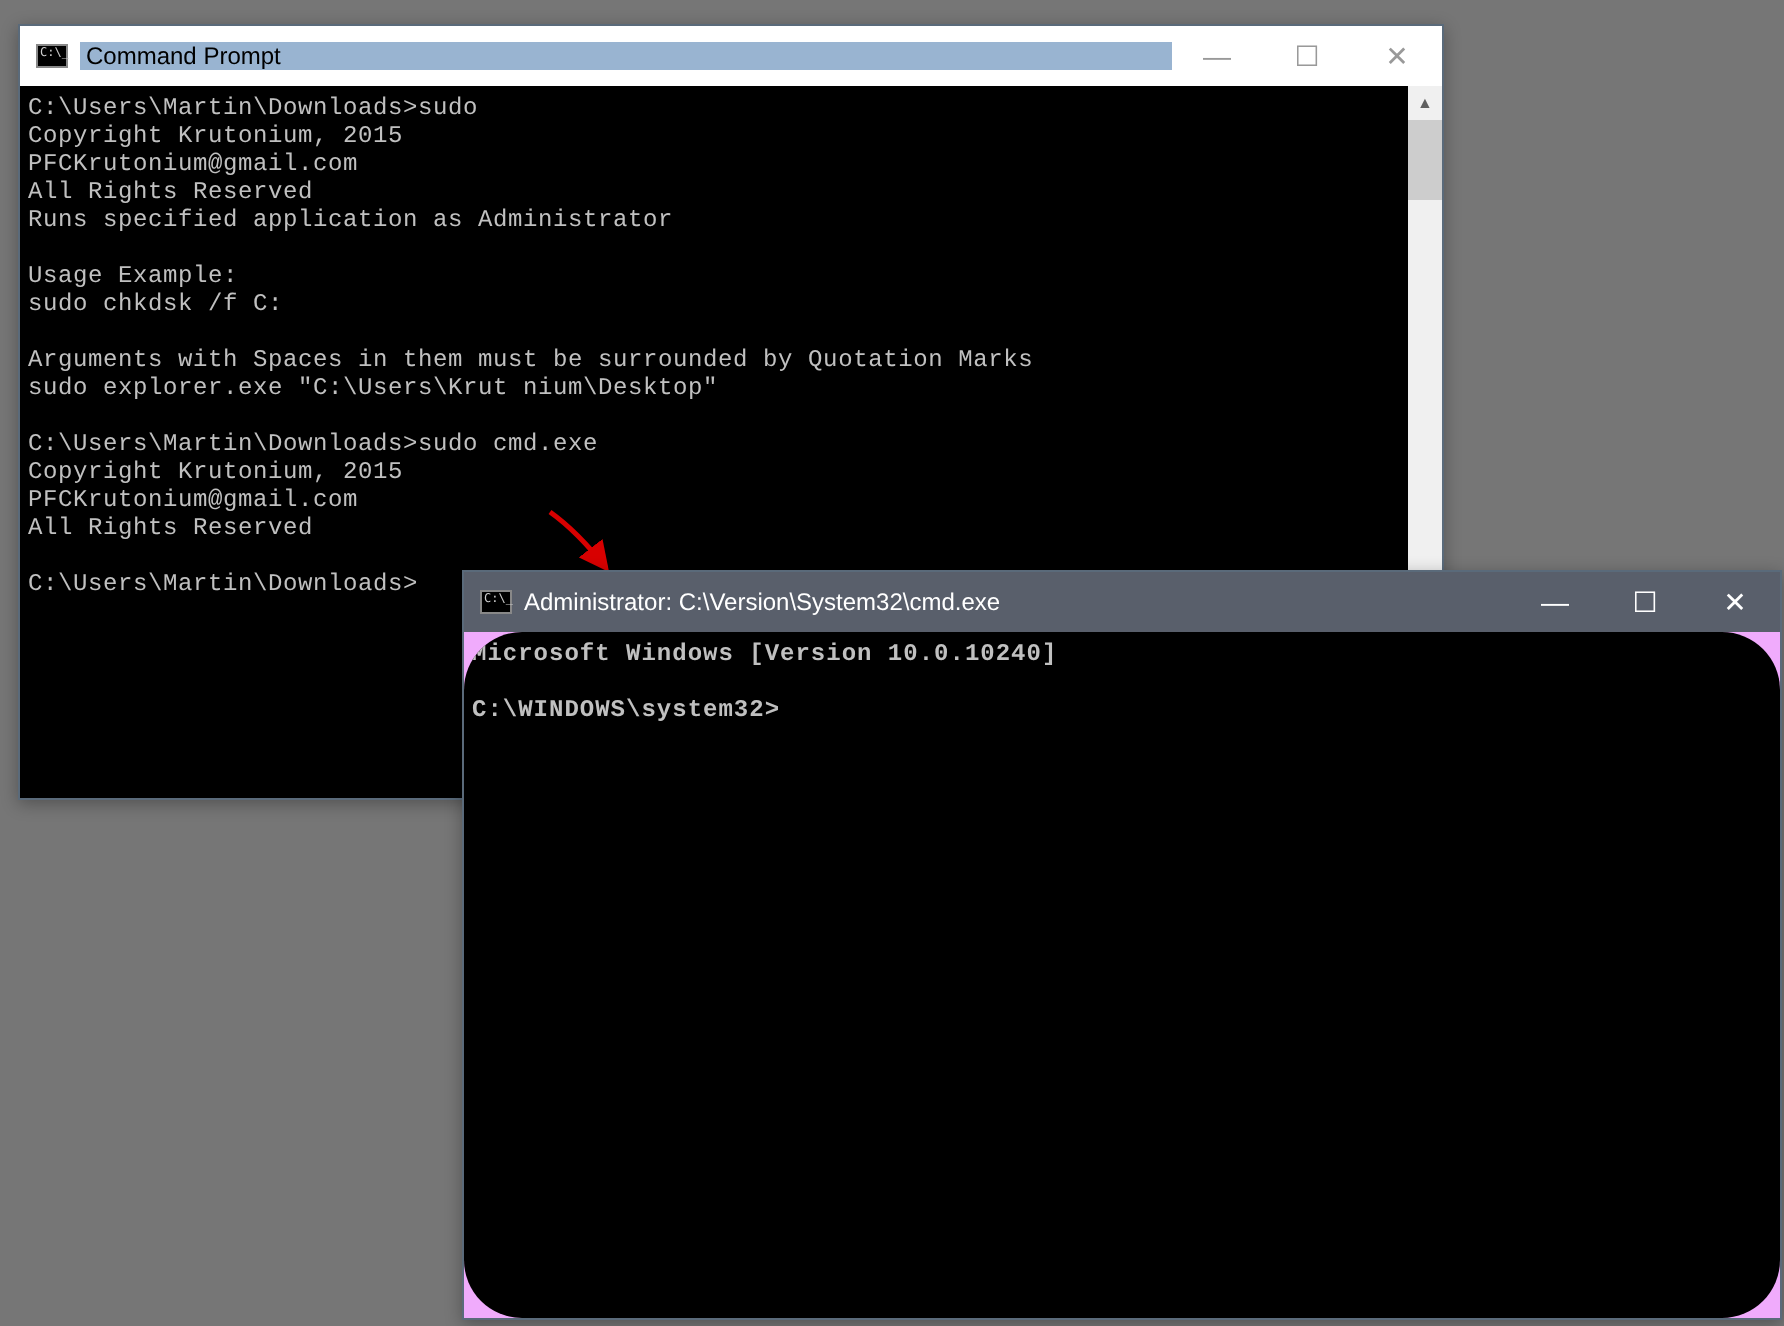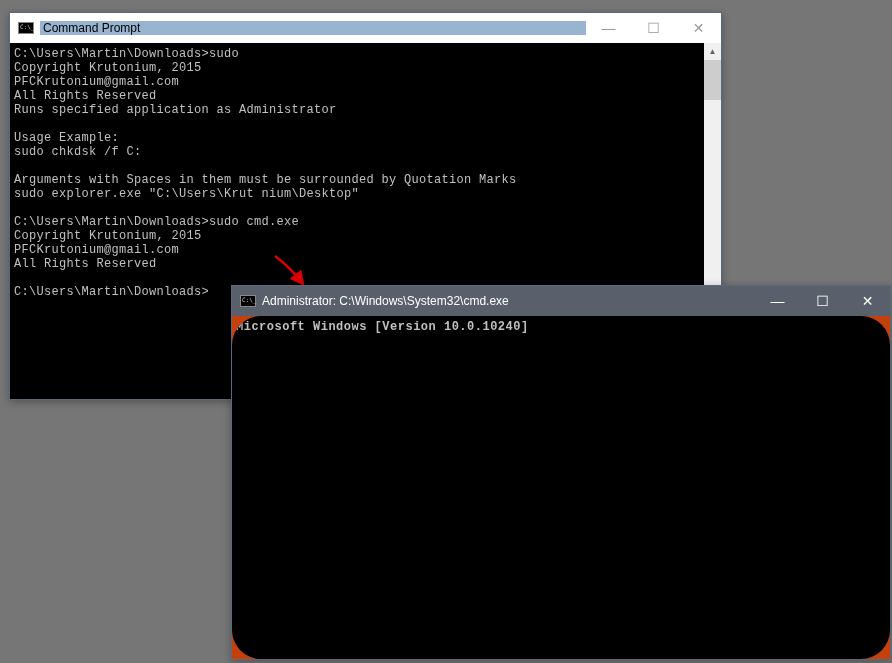--- a/index.html
+++ b/index.html
@@ -6,21 +6,21 @@
     body {
       background: #767676;
       width: 892px;
       height: 663px;
       position: relative;
       overflow: hidden;
       font-family: "Segoe UI", Tahoma, sans-serif;
     }
     .window {
       position: absolute;
-      background: #c2410c;
+      background: #f0abfc;
       border: 1px solid #5a6a7a;
       box-shadow: 0 2px 8px rgba(0,0,0,0.3);
     }
     .window1 {
       left: 9px;
       top: 12px;
       width: 713px;
       height: 388px;
     }
     .window2 {
@@ -188,21 +188,21 @@
     </marker>
   </defs>
   <path d="M4,4 Q18,14 32,32" stroke="#d80000" stroke-width="2.5" fill="none" marker-end="url(#ah)"></path>
 </svg>
 
 <div class="window window2">
   <div class="titlebar titlebar-active">
     <span class="titlebar-icon">
       <span class="cmd-icon"></span>
     </span>
-    <span class="titlebar-title">Administrator: C:\Windows\System32\cmd.exe</span>
+    <span class="titlebar-title">Administrator: C:\Version\System32\cmd.exe</span>
     <div class="titlebar-buttons">
       <div class="titlebar-btn">—</div>
       <div class="titlebar-btn">☐</div>
       <div class="titlebar-btn">✕</div>
     </div>
   </div>
-  <div class="terminal-body" id="term2"><span class="term-line">Microsoft Windows [Version 10.0.10240]</span><span class="term-line">&nbsp;</span></div>
+  <div class="terminal-body" id="term2"><span class="term-line">Microsoft Windows [Version 10.0.10240]</span><span class="term-line">&nbsp;</span><span class="term-line">C:\WINDOWS\system32&gt;</span></div>
 </div>
 
 </body></html>

